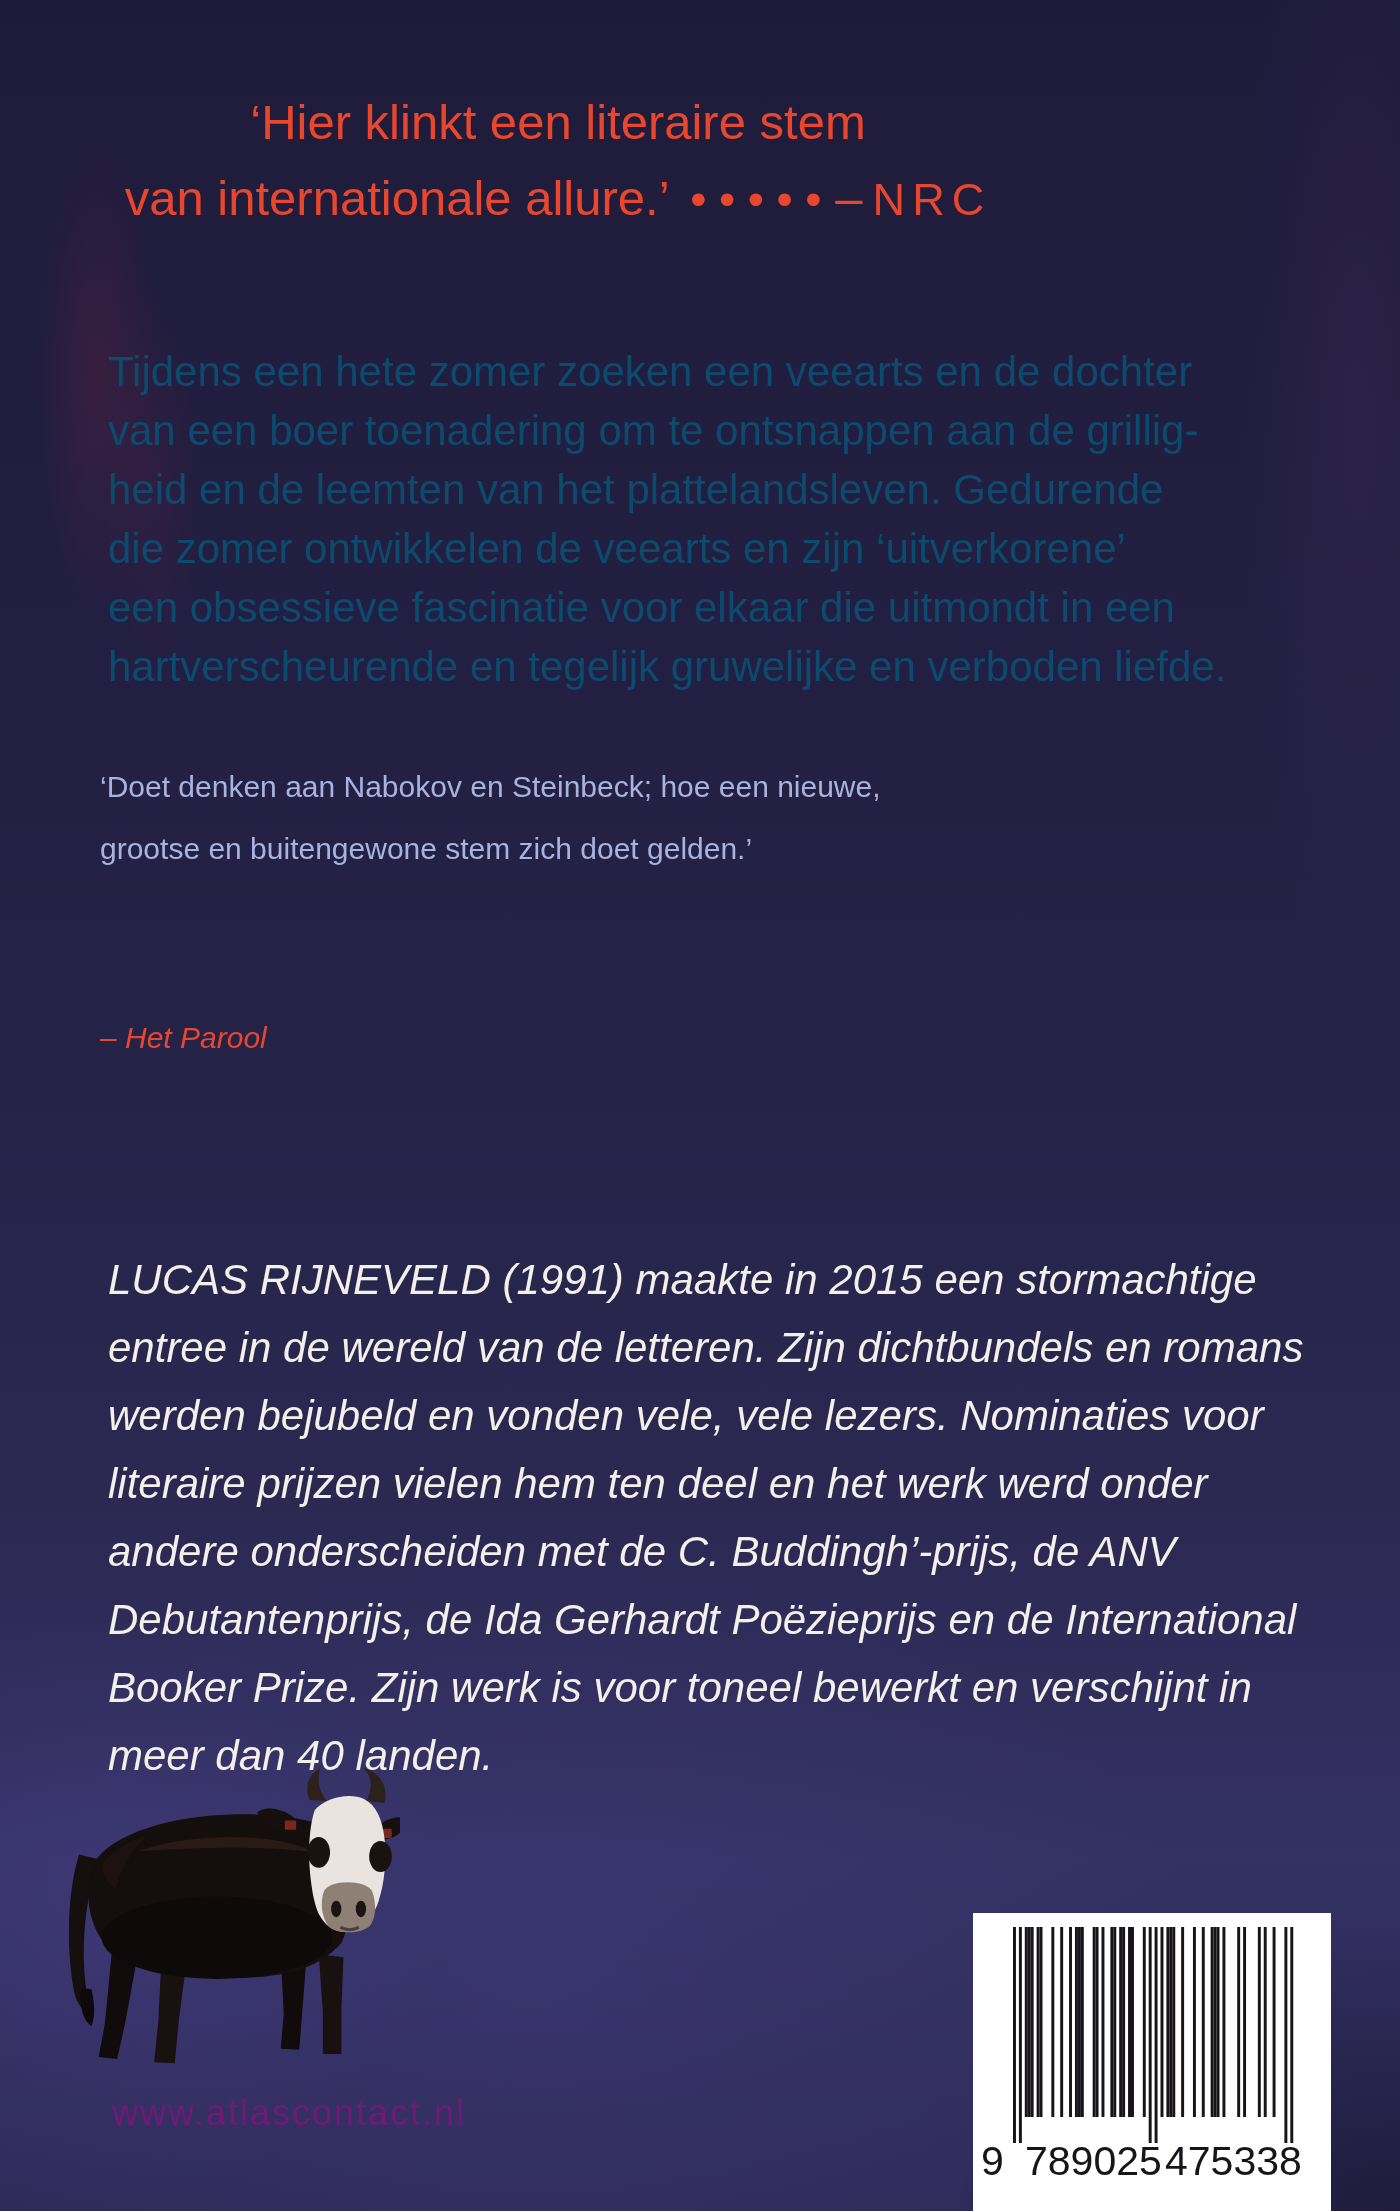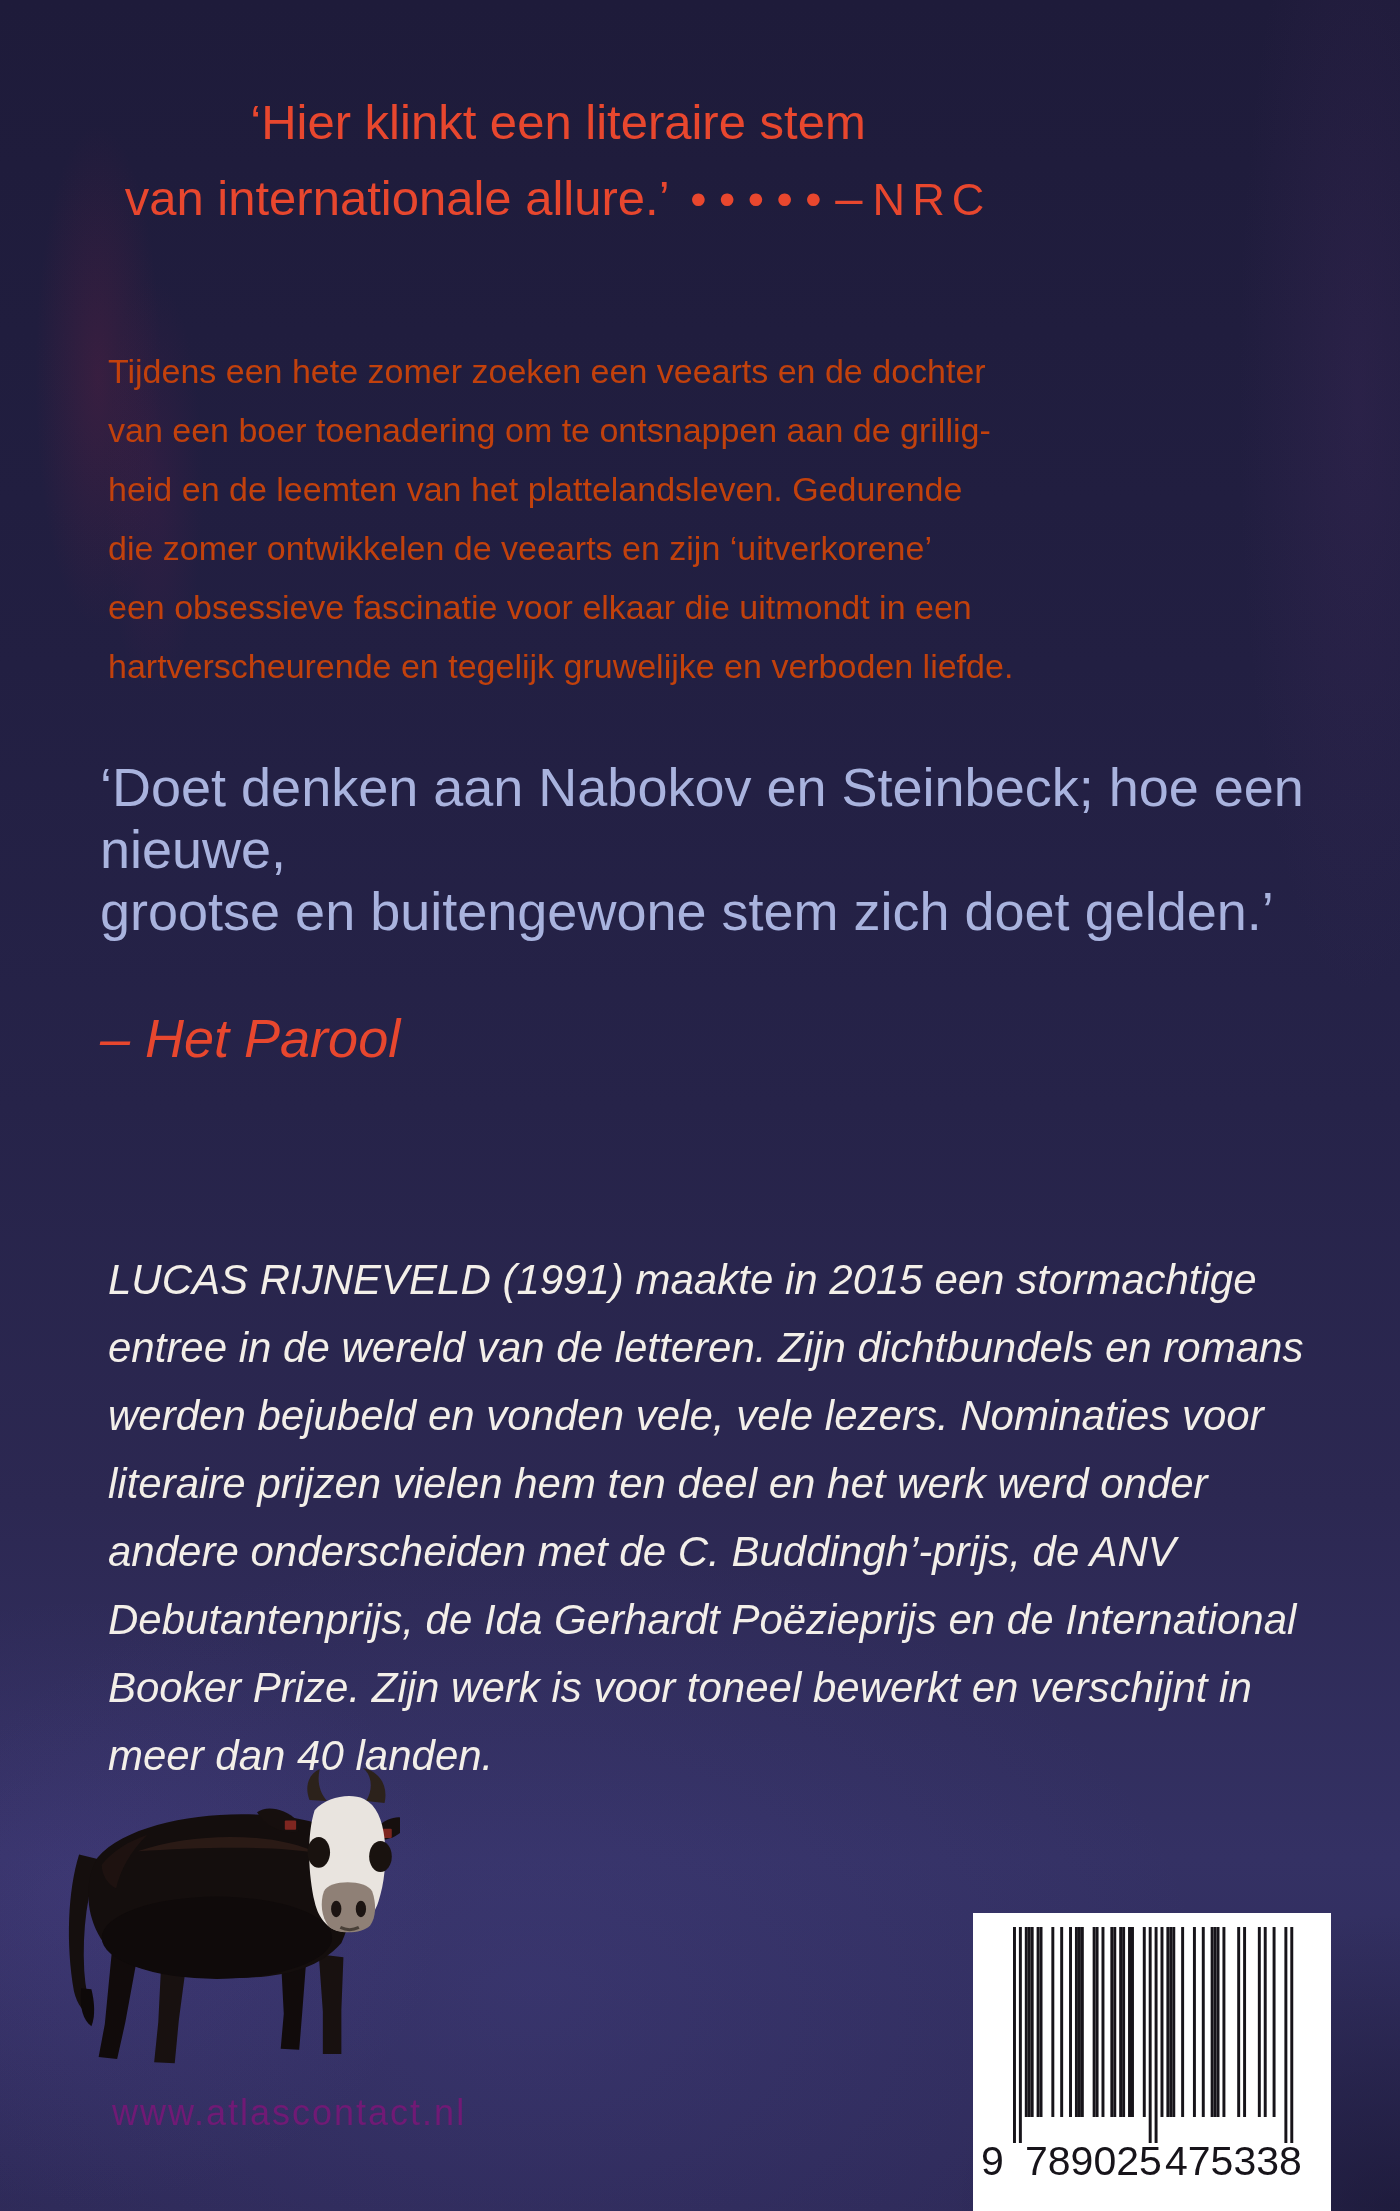--- a/index.html
+++ b/index.html
@@ -25,25 +25,25 @@
     text-align:center;
     font-size:49px;line-height:76px;
     color:#e8472e;
   }
   .top-quote .stars{font-size:0.60em;letter-spacing:11px;vertical-align:7px;margin-left:20px;}
   .top-quote .dash{margin:0 10px 0 2px;}
   .top-quote .src{letter-spacing:7px;font-size:0.92em;}
 
   .synopsis{
     top:342px;left:108px;width:1240px;
-    font-size:34px;line-height:59px;
-    color:#c2410c;
+    font-size:42px;line-height:59px;
+    color:#0c4a6e;
   }
 
-  .quote-block{width:1260px;font-size:54px;}
+  .quote-block{width:1260px;font-size:30px;}
   .quote-liberation{top:756px;left:100px;line-height:62px;color:#a9b3de;}
   .quote-parool{top:1008px;left:100px;line-height:60px;color:#e8472e;}
   .attribution{font-style:italic;}
 
   .bio{
     top:1246px;left:108px;width:1250px;
     font-size:42px;line-height:68px;
     color:#f3efe9;
     font-style:italic;
   }

